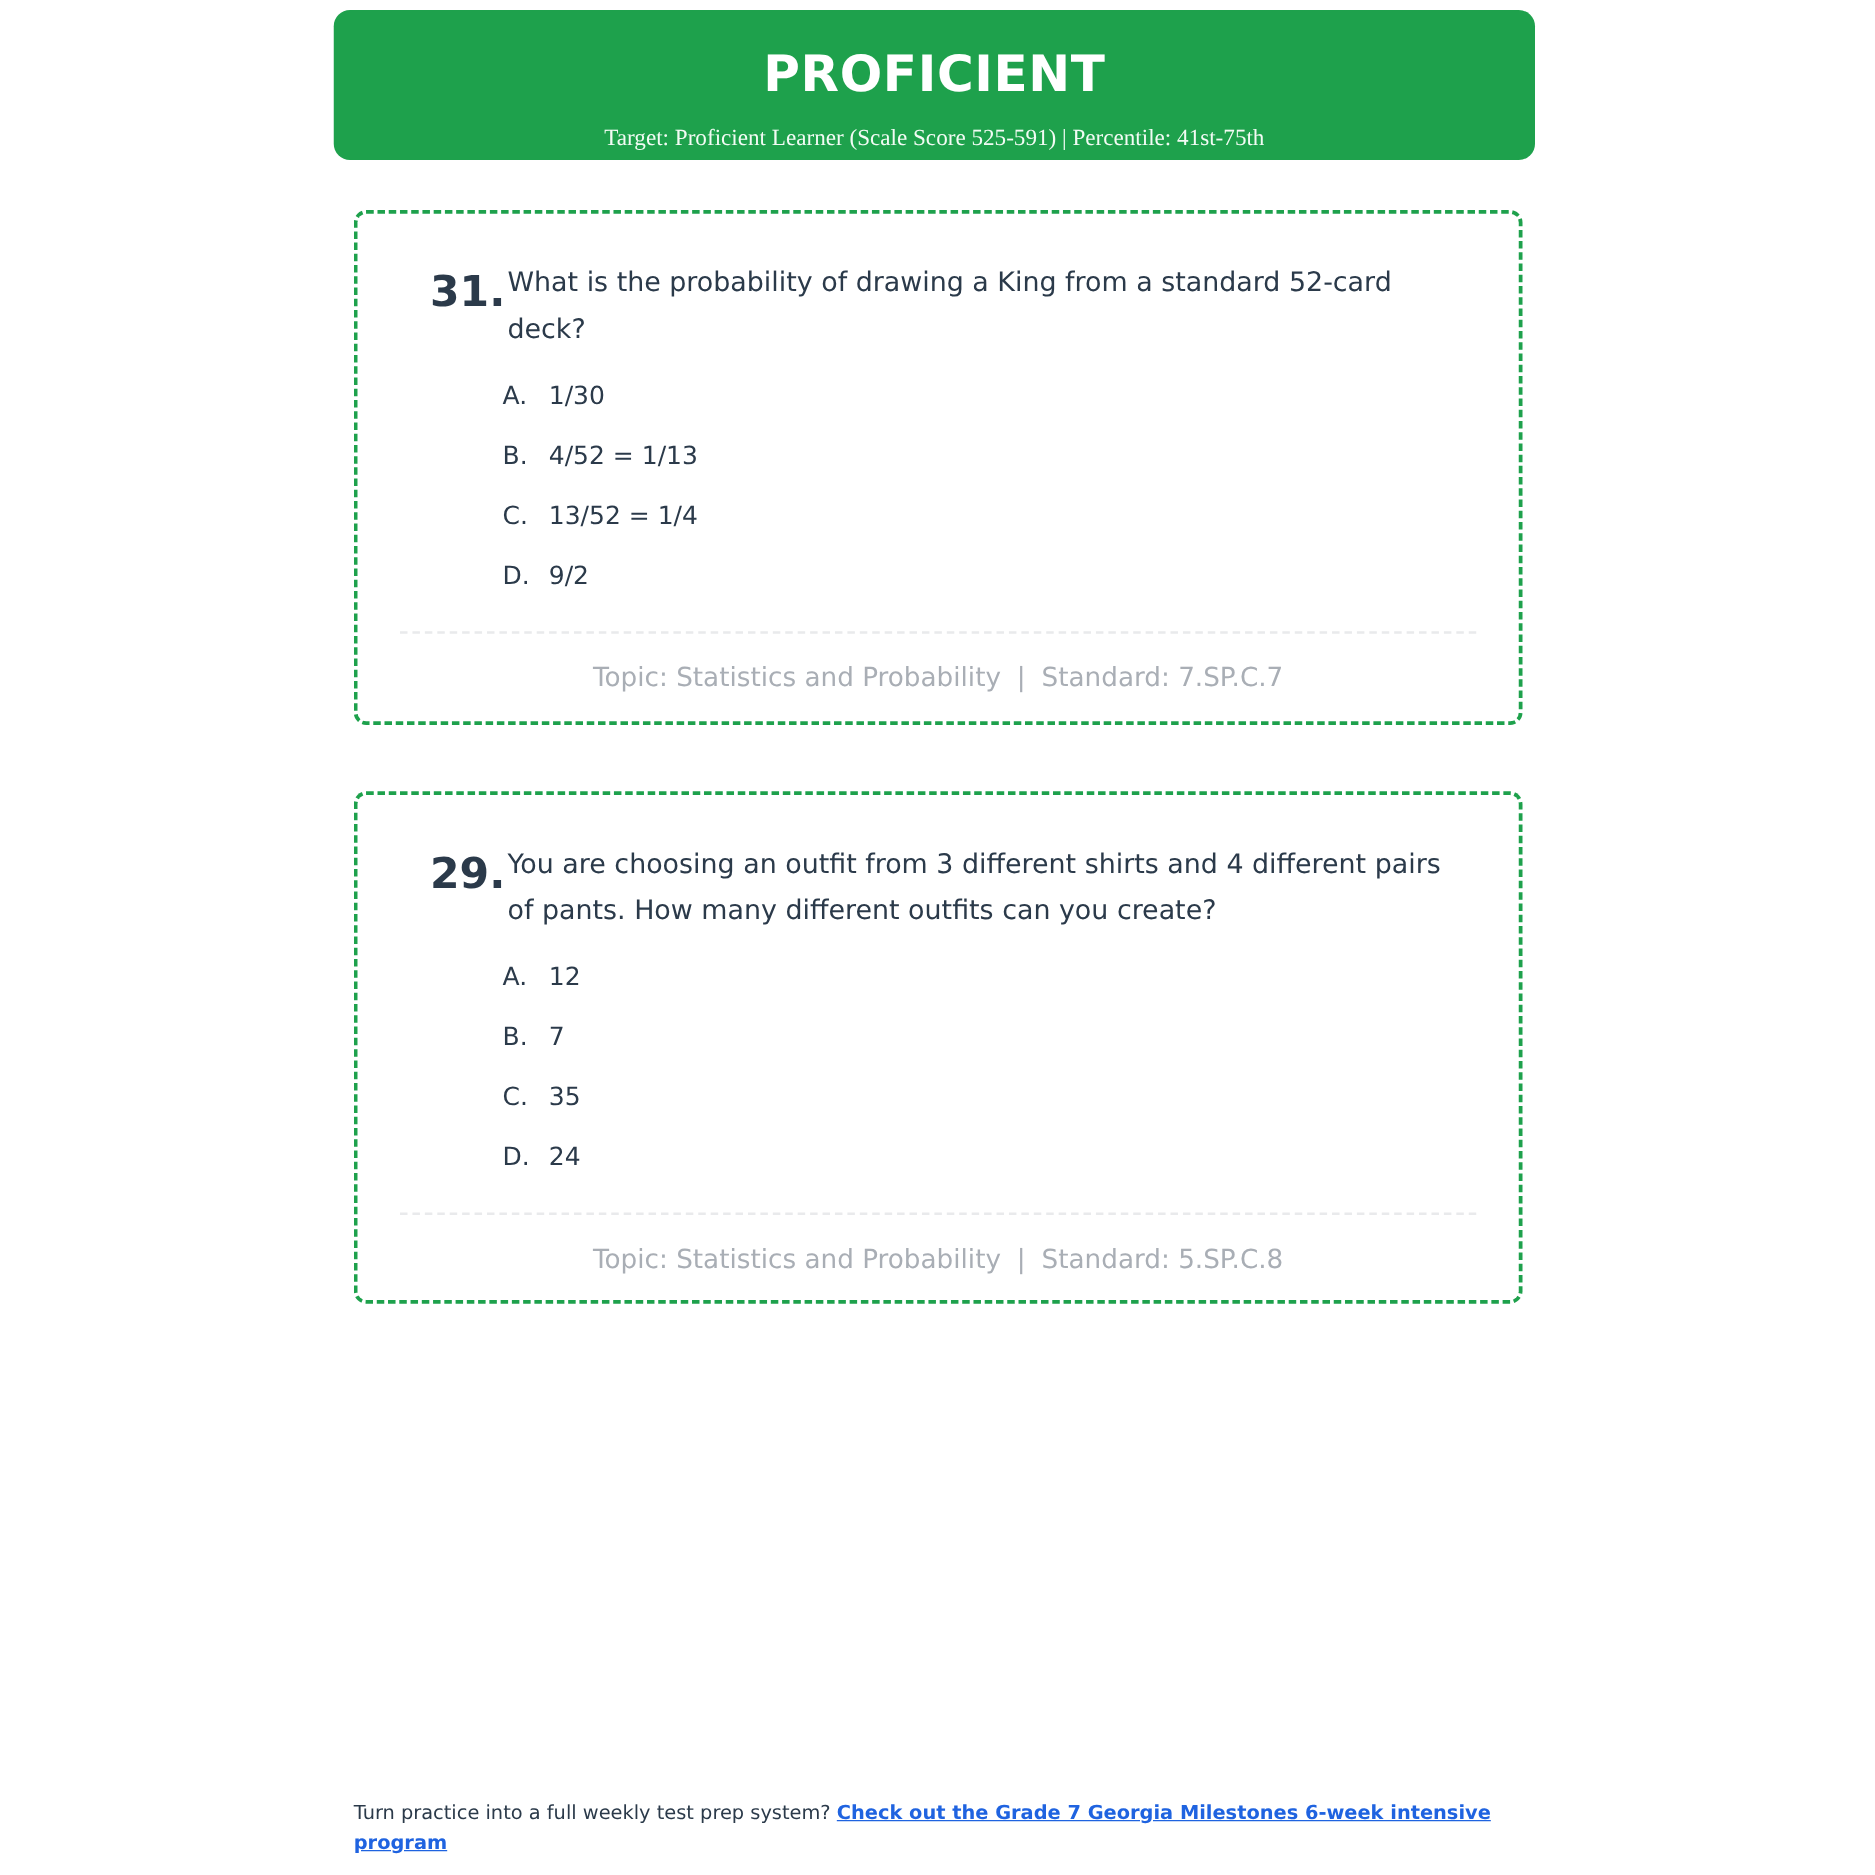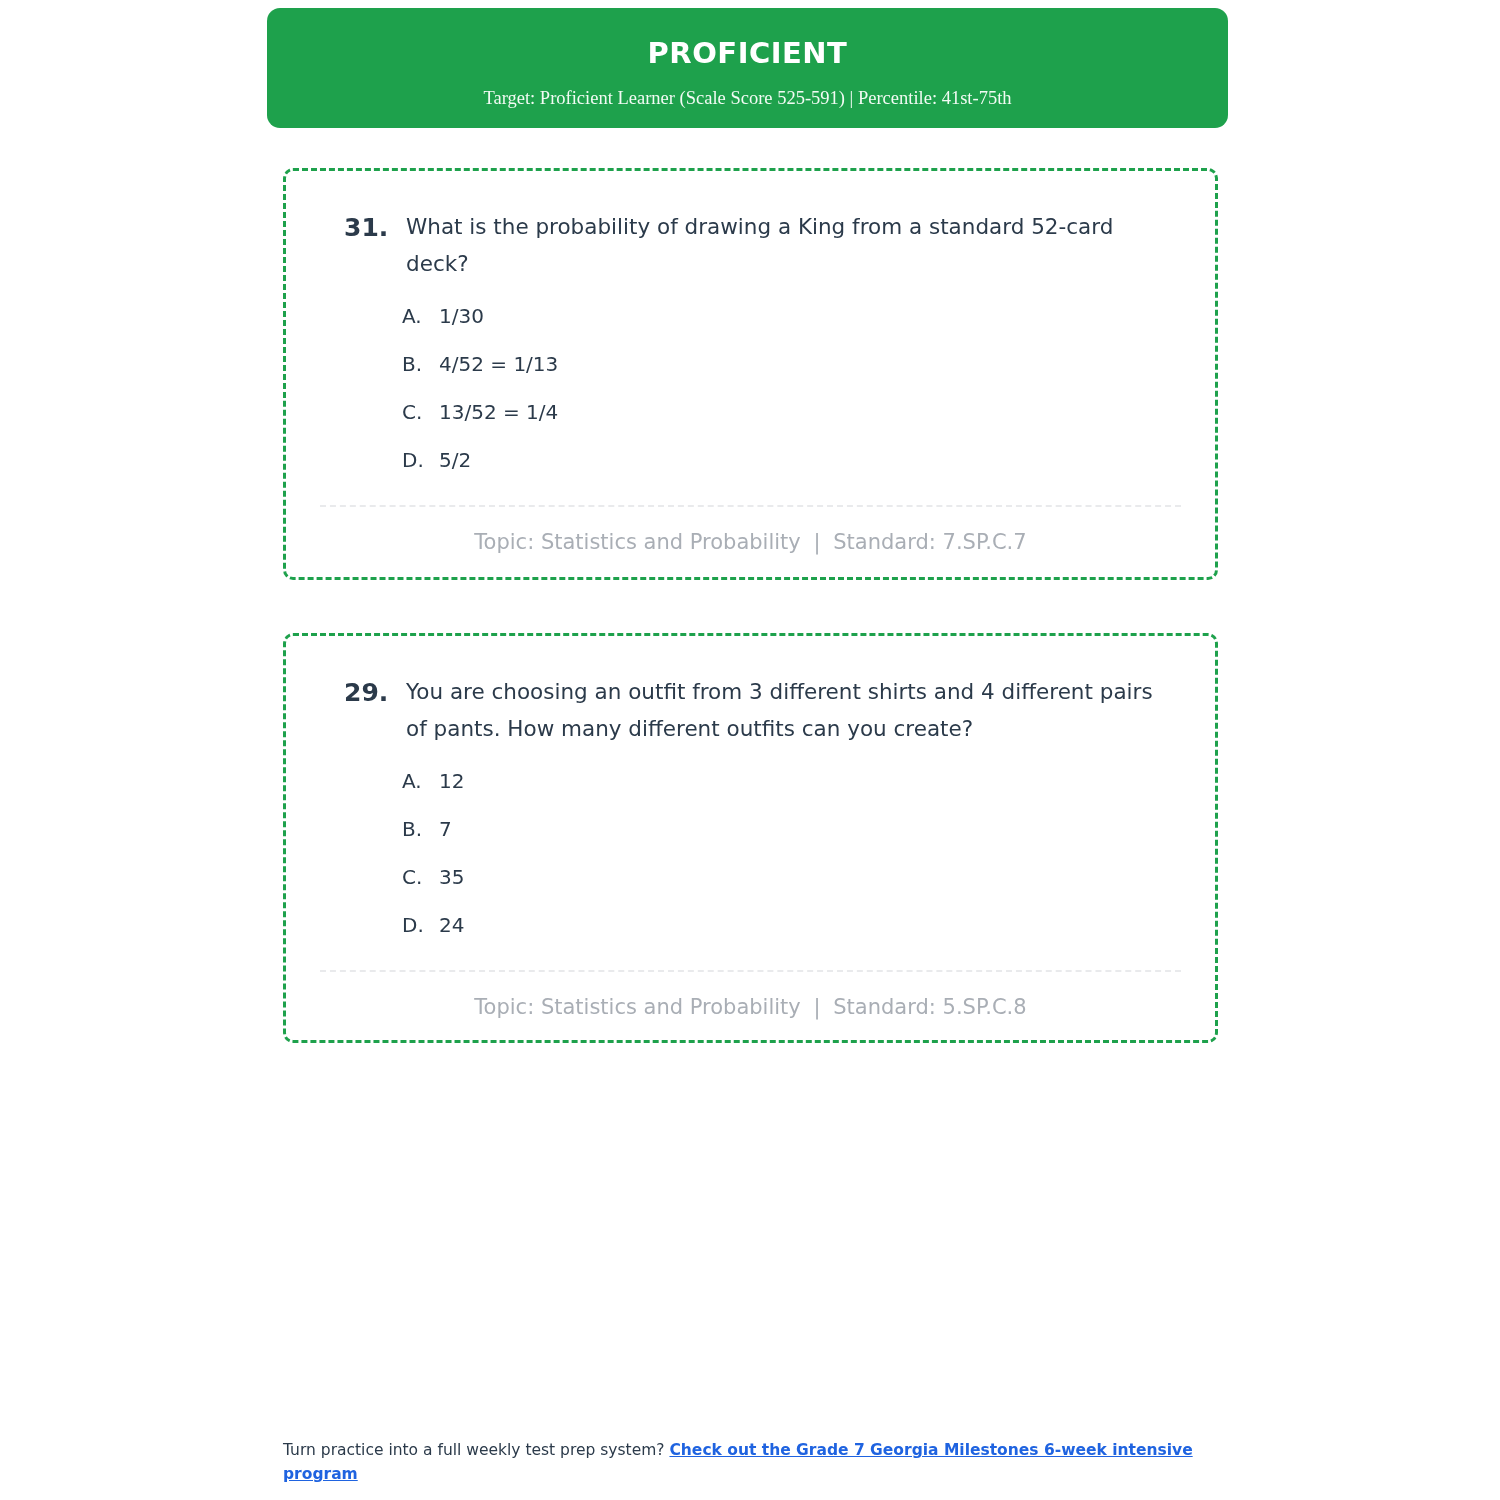--- a/index.html
+++ b/index.html
@@ -33,21 +33,21 @@
     width: 961px;
     height: 120px;
     box-sizing: border-box;
     background: #1ea14c;
     border-radius: 13px;
     color: #ffffff;
     text-align: center;
     padding-top: 28px;
   }
   .banner-title {
-    font-size: 29px;
+    font-size: 40px;
     font-weight: bold;
     letter-spacing: 0.5px;
     line-height: 1.2;
     margin: 0;
   }
   .banner-sub {
     font-size: 18.5px;
     font-weight: normal;
     margin-top: 16px;
     line-height: 1.2;
@@ -68,21 +68,21 @@
   }
   #qcard-0 { top: 168px;  height: 412px; }
   #qcard-1 { top: 633px;  height: 410px; }
 
   .qhead {
     display: flex;
     align-items: flex-start;
     margin-left: 24px;
   }
   .qnum {
-    font-size: 25px;
+    font-size: 34px;
     font-weight: bold;
     color: #2b3a4a;
     width: 62px;
     flex: 0 0 62px;
     line-height: 1.48;
   }
   .qtext {
     font-size: 21.5px;
     color: #2b3a4a;
     line-height: 1.7;
@@ -165,21 +165,21 @@
       <div class="choice">
         <span class="choice-letter">B.</span>
         <span class="choice-text">4/52 = 1/13</span>
       </div>
       <div class="choice">
         <span class="choice-letter">C.</span>
         <span class="choice-text">13/52 = 1/4</span>
       </div>
       <div class="choice">
         <span class="choice-letter">D.</span>
-        <span class="choice-text">5/2</span>
+        <span class="choice-text">9/2</span>
       </div>
     </div>
     <div class="qfooter-rule"></div>
     <div class="qmeta">
       <span>Topic: Statistics and Probability</span>
       <span class="sep">|</span>
       <span>Standard: 7.SP.C.7</span>
     </div>
   </div>
 

